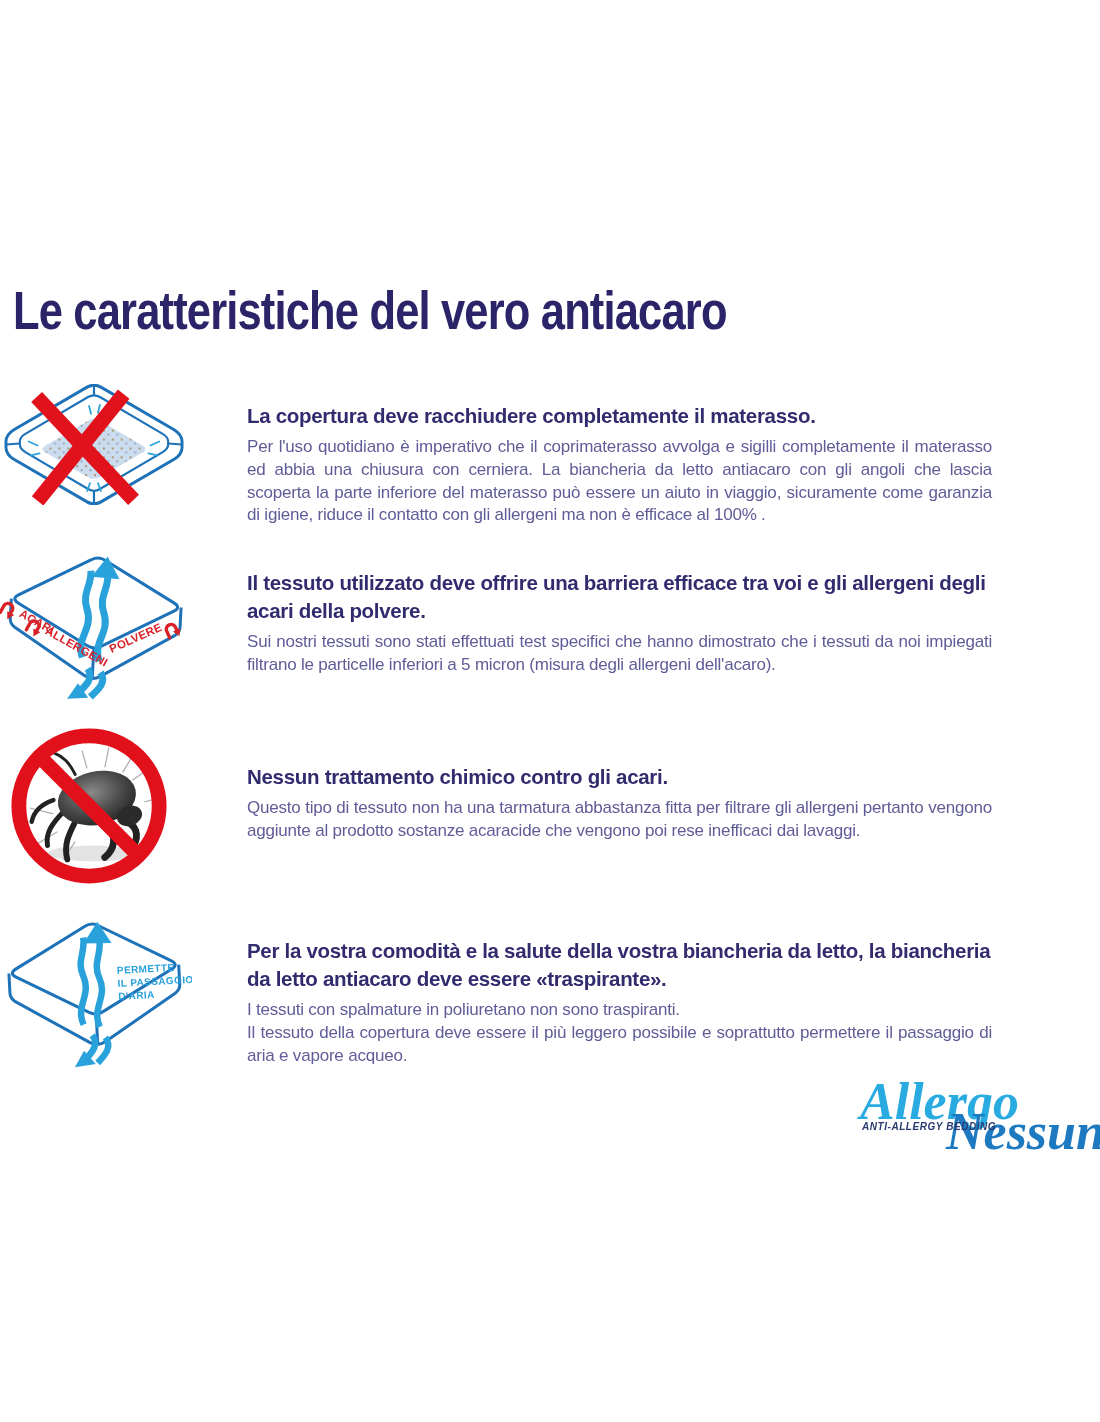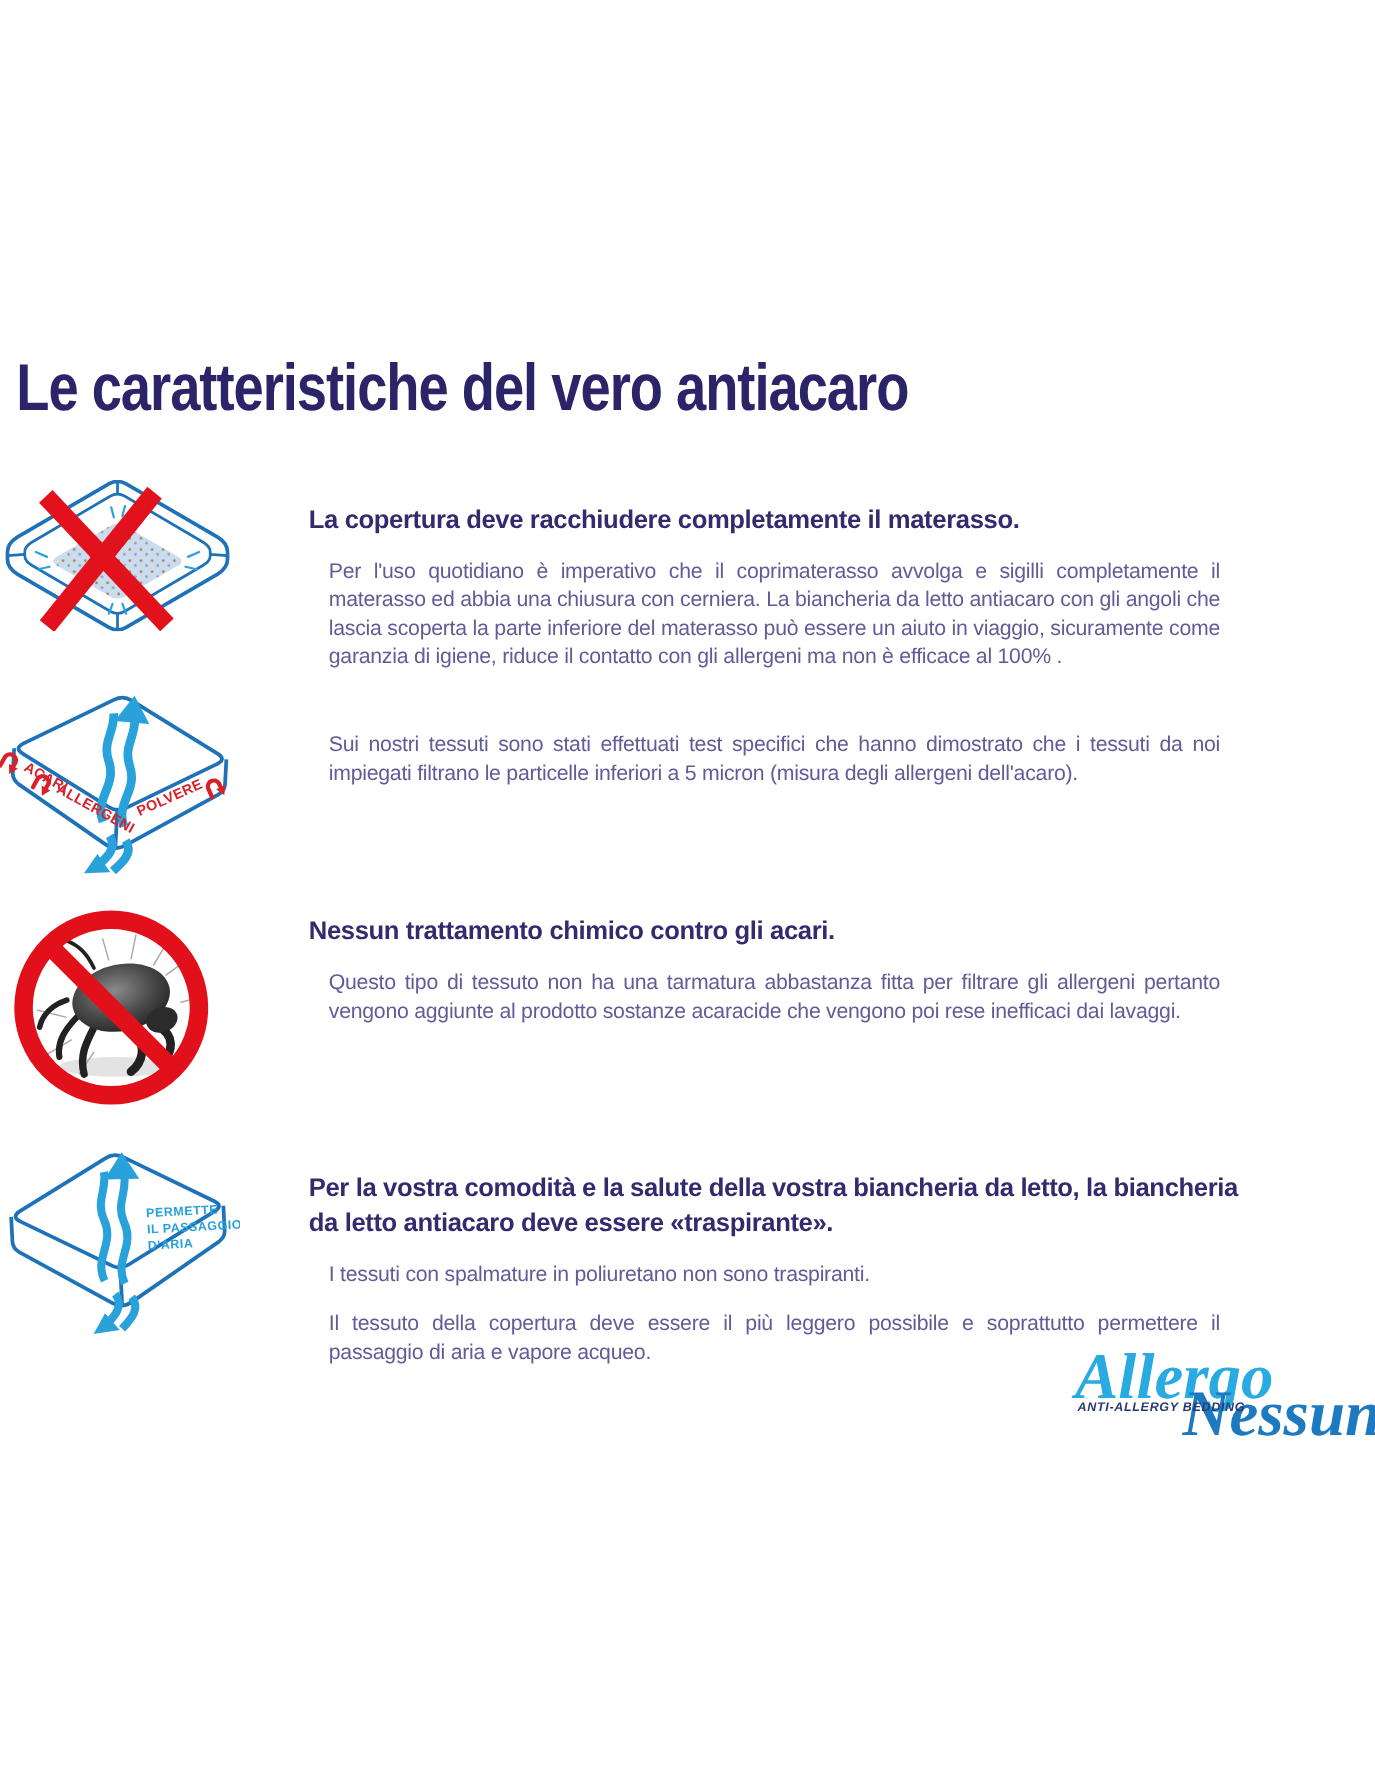--- a/index.html
+++ b/index.html
@@ -9,28 +9,28 @@
   }
   .page-title {
     position:absolute; left:13px; top:280px;
     font-size:53px; font-weight:bold; color:#2b2468;
     letter-spacing:-1px; white-space:nowrap;
     transform:scaleX(0.82); transform-origin:0 50%;
   }
   .section { position:absolute; left:247px; width:745px; }
   #sec1 { top:402px; }
   #sec2 { top:569px; }
-  #sec3 { top:731px; }
+  #sec3 { top:763px; }
   #sec4 { top:937px; }
   .sec-heading {
     margin:0 0 6px 0; font-size:20.5px; font-weight:bold;
     color:#322b6e; line-height:28px; letter-spacing:-0.3px;
   }
   .sec-body p {
-    margin:16px; font-size:17px; color:#605c97;
+    margin:0; font-size:17px; color:#605c97;
     line-height:22.8px; letter-spacing:-0.2px; text-align:justify;
   }
   .icon { position:absolute; }
   #icon1 { left:4px;  top:384px; width:180px; height:121px; }
   #icon2 { left:0px;  top:551px; width:190px; height:150px; }
   #icon3 { left:6px;  top:723px; width:166px; height:166px; }
   #icon4 { left:0px;  top:912px; width:192px; height:170px; }
 
   .red-label  { font-family:"Liberation Sans",sans-serif; font-size:11.5px; font-weight:bold; fill:#d8222a; letter-spacing:0.3px; }
   .blue-label { font-family:"Liberation Sans",sans-serif; font-size:10px;  font-weight:bold; fill:#29a2db; letter-spacing:0.4px; }
@@ -123,20 +123,21 @@
       <use href="#uturn" transform="translate(4,54) rotate(26)"></use>
       <text class="red-label" transform="translate(18,69) rotate(26)">ACARI</text>
       <use href="#uturn" transform="translate(31,70) rotate(26)"></use>
       <text class="red-label" transform="translate(45,85) rotate(26)">ALLERGENI</text>
       <text class="red-label" transform="translate(113,101) rotate(-27)">POLVERE</text>
       <use href="#uturn" transform="translate(163,72) rotate(-27)"></use>
     </g>
   </svg>
 
   <div class="section" id="sec2">
+    <h2 class="sec-heading">Il tessuto utilizzato deve offrire una barriera efficace tra voi e gli allergeni degli acari della polvere.</h2>
     <div class="sec-body">
       <p>Sui nostri tessuti sono stati effettuati test specifici che hanno dimostrato che i tessuti da noi impiegati filtrano le particelle inferiori a 5 micron (misura degli allergeni dell'acaro).</p>
     </div>
   </div>
 
   <svg id="icon3" class="icon" viewBox="0 0 168 168">
     <defs>
       <radialGradient id="miteGrad" cx="45%" cy="38%" r="70%">
         <stop offset="0%" stop-color="#8a8a8a"></stop>
         <stop offset="55%" stop-color="#4a4a4a"></stop>

